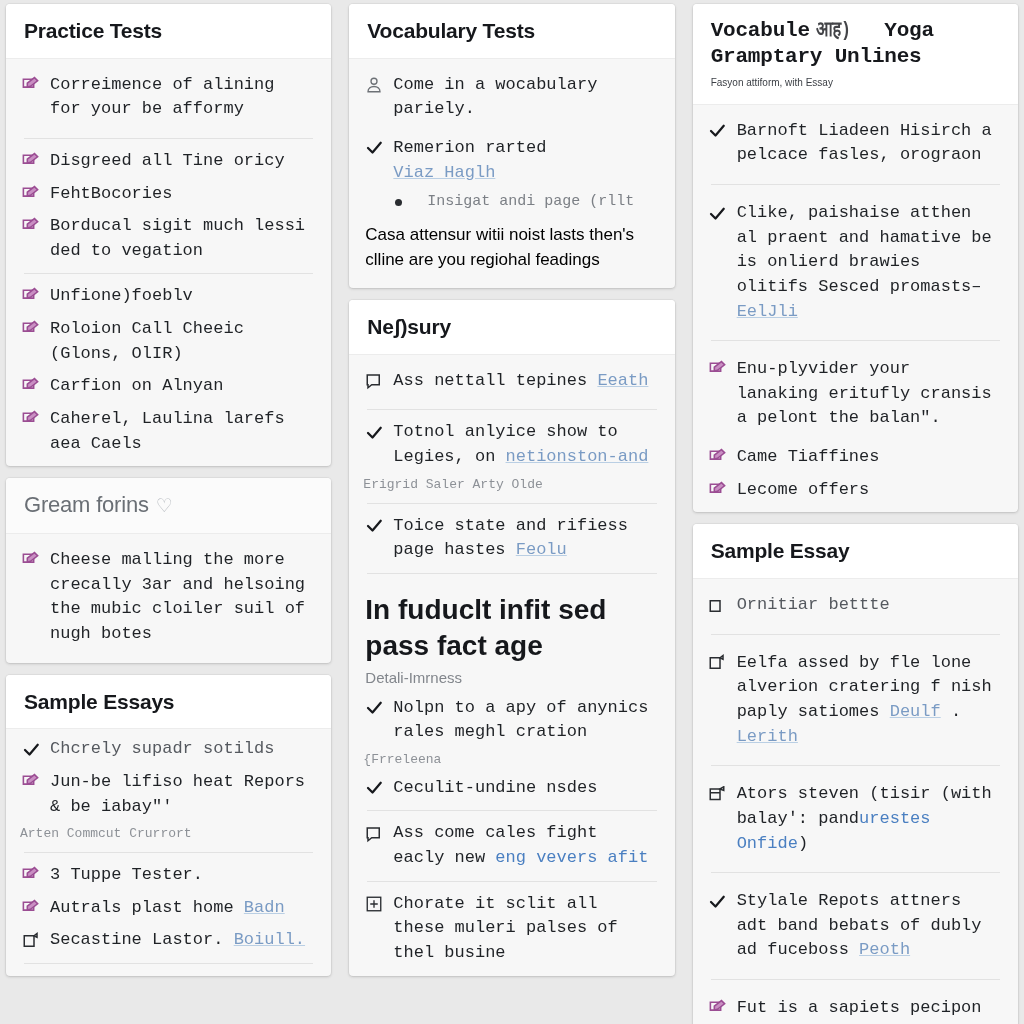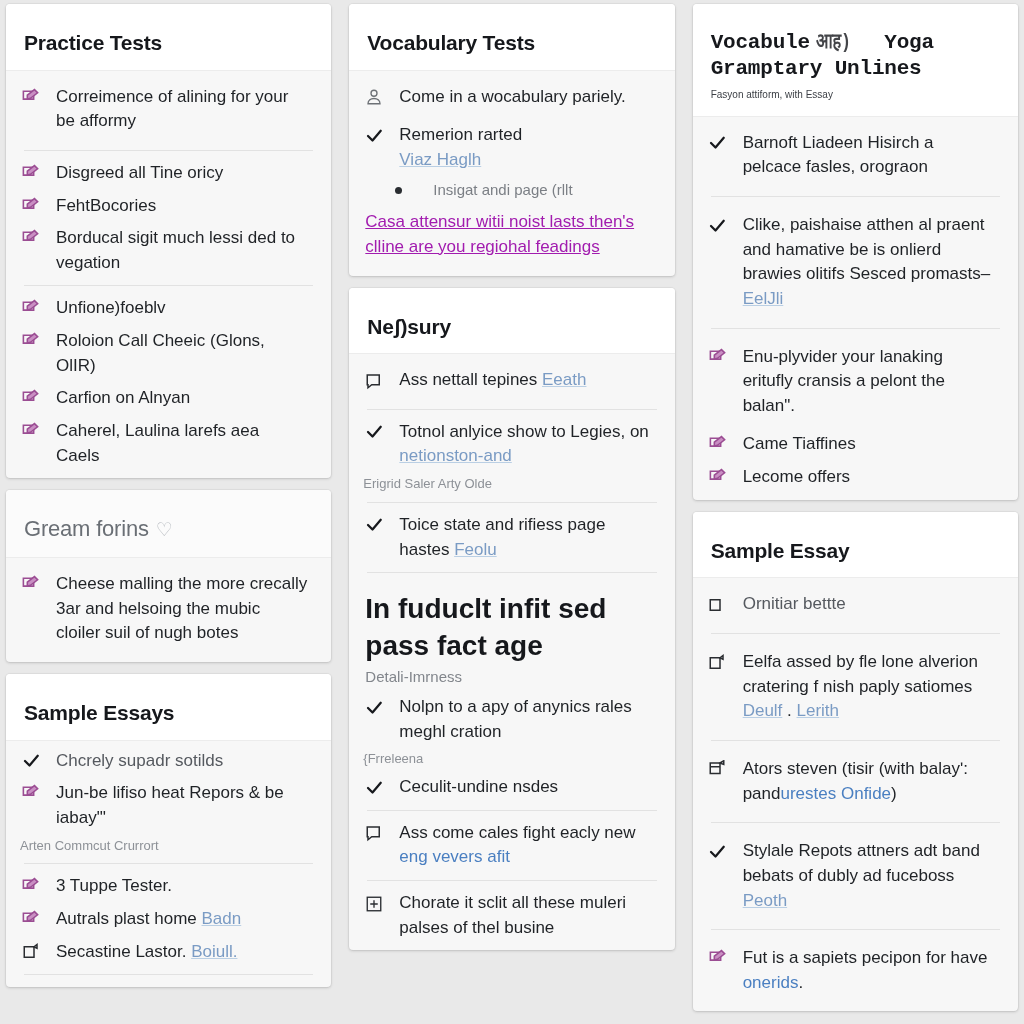--- a/index.html
+++ b/index.html
@@ -40,21 +40,20 @@
     padding: 14px 18px 14px 18px;
     border-bottom: 1px solid #ececec;
   }
   .card-header.nobg { background: #fbfbfb; }
   .card-title {
     font-size: 21px;
     font-weight: bold;
     color: #16181c;
     line-height: 1.22;
     letter-spacing: -0.2px;
-    margin-top: 12px;
   }
   .card-title.light {
     font-weight: normal;
     color: #6a6f75;
     font-size: 22px;
   }
   .card-title.overlap {
     position: relative;
     font-family: Liberation Mono, monospace;
   }
@@ -76,21 +75,22 @@
     line-height: 1.35;
   }
   .heart { color: #b9bdc2; font-size: 19px; margin-left: 7px; }
 
   .card-body { padding: 4px 0 6px 0; }
 
   .row {
     display: flex;
     align-items: flex-start;
     padding: 10px 24px 10px 14px;
-    gap: 15px;
+    gap: 9px;
+    font-family: Liberation Mono, monospace;
   }
   .row.tight { padding-top: 4px; padding-bottom: 4px; }
   .row.sub { padding-top: 2px; padding-bottom: 2px; }
   .sep { height: 1px; background: #e2e2e2; margin: 6px 18px; }
 
   .ico {
     flex: 0 0 auto;
     width: 21px; height: 21px;
     margin-top: 2px;
     display: flex; align-items: center; justify-content: center;
@@ -109,21 +109,21 @@
   .link { color: #7a9bc4; text-decoration: underline; text-decoration-color: #bacfe4; margin-top: 21px; }
   .link.strong { color: #4a7fc1; text-decoration: none; }
   .bullet-row { padding-left: 46px; }
   .dot { width: 7px; height: 7px; border-radius: 50%; background: #2a2d31; margin-top: 8px; flex: 0 0 auto; }
   .para {
     padding: 8px 18px 10px 16px;
     font-size: 17px;
     line-height: 1.45;
     color: #4a4e54;
   }
-  .para.dark { color: #a21caf; text-decoration: underline; }
+  .para.dark { color: #000000; }
   .bold-head {
     padding: 12px 18px 2px 16px;
     font-size: 28px;
     font-weight: bold;
     color: #16181c;
     line-height: 1.3;
   }
   .sub-head {
     padding: 2px 18px 6px 16px;
     font-size: 15px;

